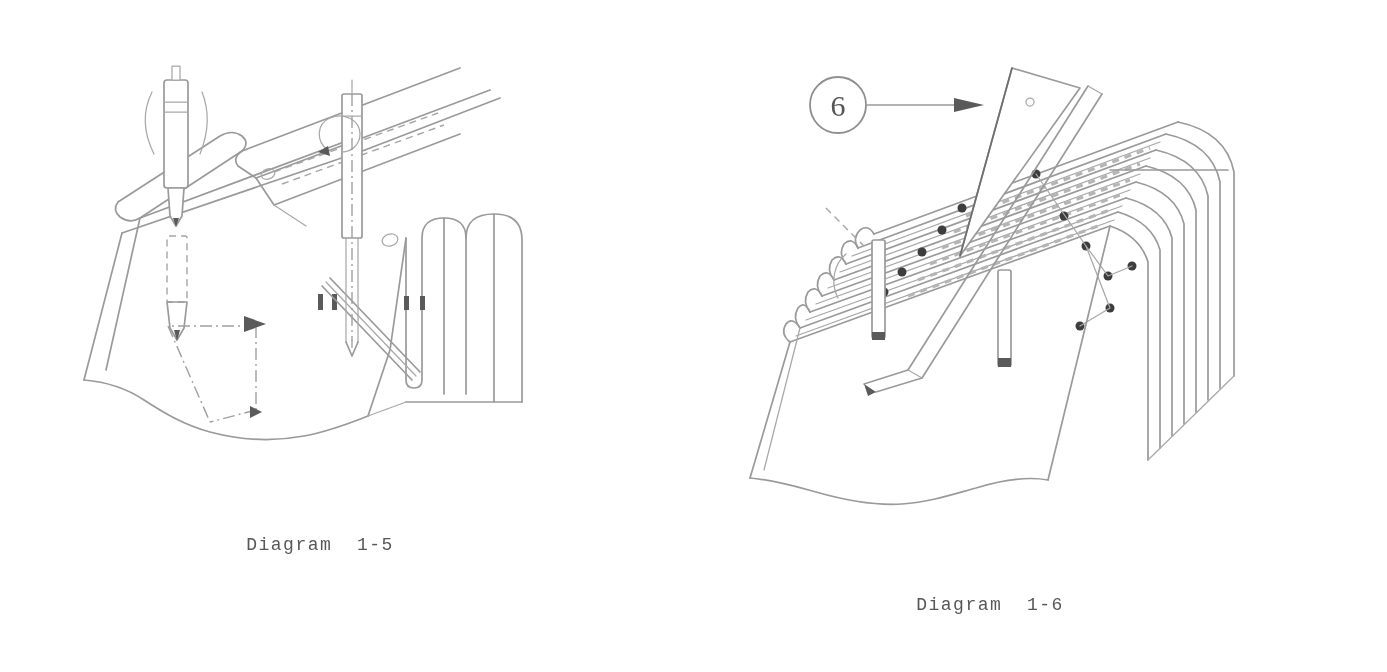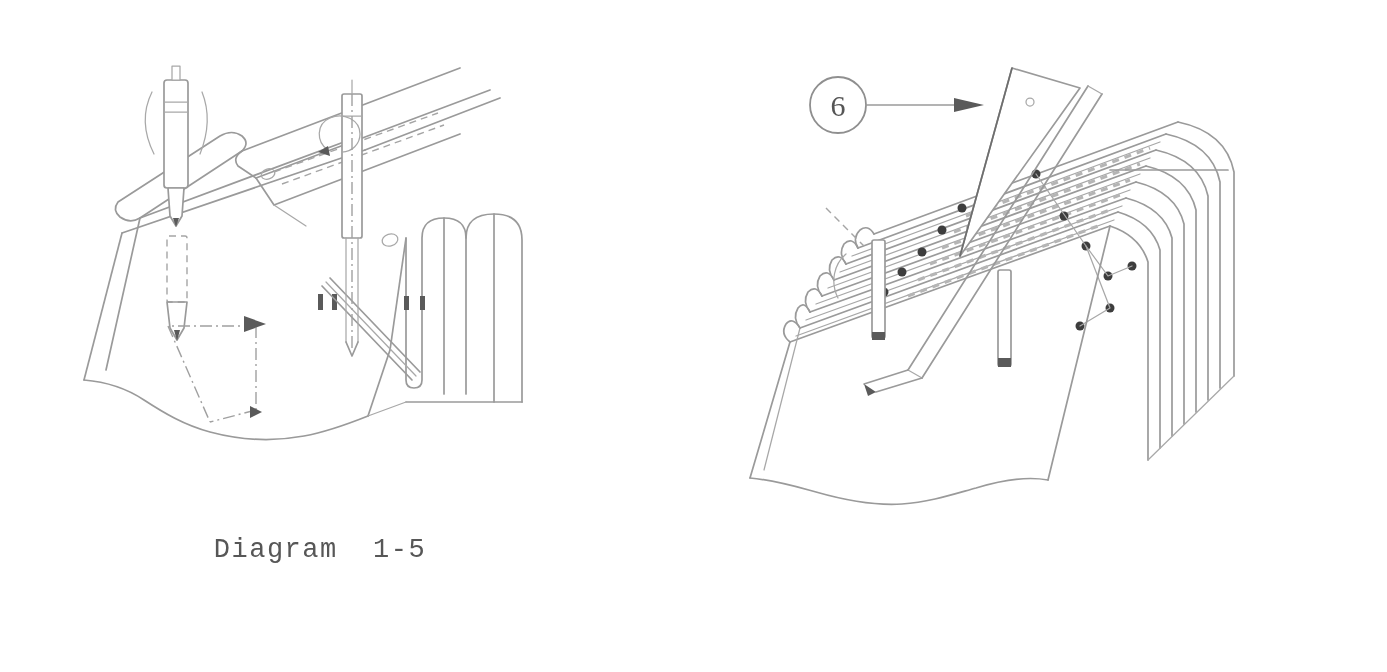--- a/index.html
+++ b/index.html
@@ -31,21 +31,21 @@
     width: 100%;
     height: 100%;
     overflow: visible;
   }
 
   .caption {
     position: absolute;
     width: 100%;
     text-align: center;
     font-family: "Liberation Mono", "DejaVu Sans Mono", monospace;
-    font-size: 27px;
+    font-size: 18px;
     letter-spacing: 1.5px;
     color: #575757;
     white-space: pre;
   }
   #cap-1-5 { top: 485px; }
   #cap-1-6 { top: 555px; }
 
   
   .ln      { fill: none; stroke: #9a9a9a; stroke-width: 1.7; stroke-linecap: round; stroke-linejoin: round; }
   .ln-thin { fill: none; stroke: #a8a8a8; stroke-width: 1.25; stroke-linecap: round; stroke-linejoin: round; }
@@ -290,15 +290,16 @@
       <path class="ln" d="M470,130 L588,130"></path>
 
       <g>
         <circle class="callout-circle" cx="198" cy="65" r="28"></circle>
         <text class="callout-num" x="198" y="76">6</text>
         <path class="ln" d="M226,65 L338,65"></path>
         <path class="solid-dark" d="M314,58 L344,65 L314,72 Z"></path>
       </g>
     </svg>
 
+    <div class="caption" id="cap-1-6">Diagram  1-6</div>
   </div>
 
 </div>
 
 </body></html>

